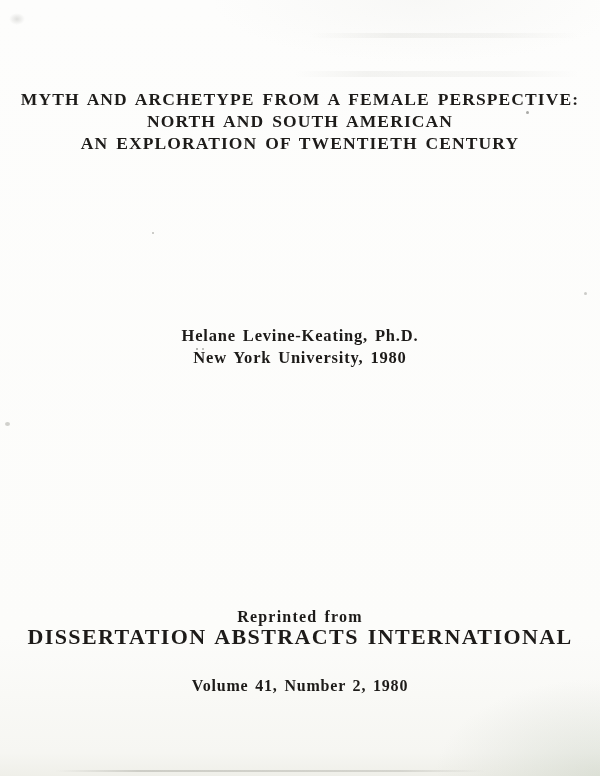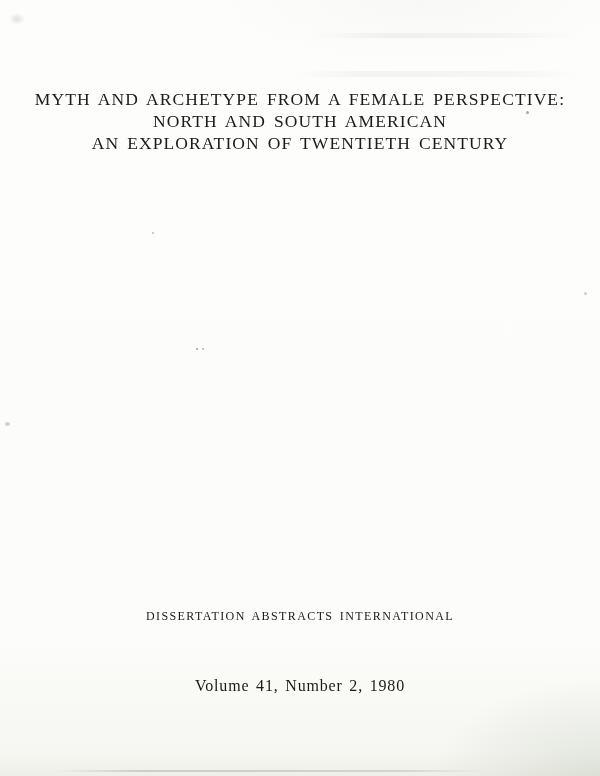--- a/index.html
+++ b/index.html
@@ -10,21 +10,21 @@
   .page {
     position: relative;
     width: 600px;
     height: 776px;
     overflow: hidden;
     background:
       radial-gradient(ellipse 220px 130px at 100% 100%, rgba(176,188,170,0.30), rgba(200,205,195,0.12) 55%, transparent 75%),
       radial-gradient(ellipse 300px 90px at 70% 0%, rgba(205,205,198,0.10), transparent 70%),
       linear-gradient(180deg, #fdfdfc 0%, #fcfcfa 82%, #f6f6f2 97%, #efefe9 100%);
     font-family: "Liberation Serif", "DejaVu Serif", serif;
-    font-weight: normal;
+    font-weight: bold;
     color: #1d1b19;
     -webkit-font-smoothing: antialiased;
   }
 
   .centered-block {
     position: absolute;
     left: 0;
     right: 0;
     text-align: center;
   }
@@ -46,21 +46,21 @@
   }
 
   .reprint-block {
     top: 607px;
     font-size: 16px;
     line-height: 19.5px;
     letter-spacing: 1.2px;
     word-spacing: 2px;
   }
   .reprint-block .publication {
-    font-size: 12px;
+    font-size: 22px;
     letter-spacing: 1.4px;
   }
 
   .volume-line {
     top: 677px;
     font-size: 16px;
     letter-spacing: 0.8px;
     word-spacing: 2px;
   }
 
@@ -108,22 +108,27 @@
 <body>
 
 <div class="page">
 
   <div class="centered-block title-block">
     <div>MYTH AND ARCHETYPE FROM A FEMALE PERSPECTIVE:</div>
     <div>NORTH AND SOUTH AMERICAN</div>
     <div>AN EXPLORATION OF TWENTIETH CENTURY</div>
   </div>
 
+  <div class="centered-block author-block">
+    <div>Helane Levine-Keating, Ph.D.</div>
+    <div>New York University, 1980</div>
+  </div>
 
   <div class="centered-block reprint-block">
+    <div>Reprinted from</div>
     <div class="publication">DISSERTATION ABSTRACTS INTERNATIONAL</div>
   </div>
 
   <div class="centered-block volume-line">Volume 41, Number 2, 1980</div>
 
   <div class="artifact smudge-topleft"></div>
   <div class="artifact streak-top-1"></div>
   <div class="artifact streak-top-2"></div>
   <div class="artifact dot-title-right"></div>
   <div class="artifact dot-mid-left"></div>

